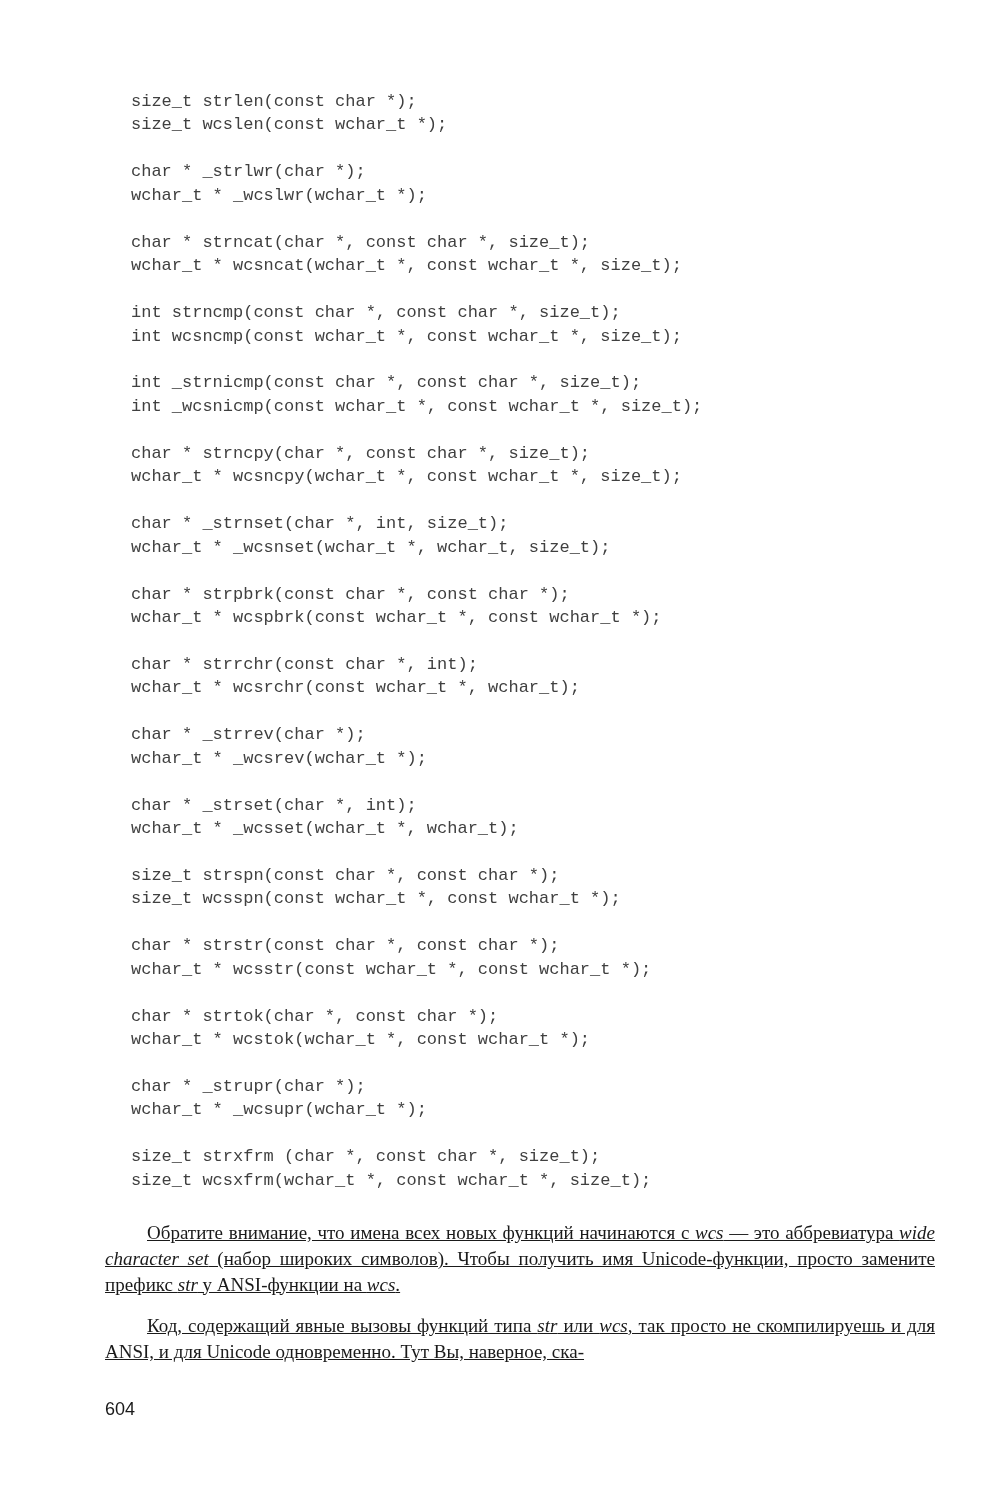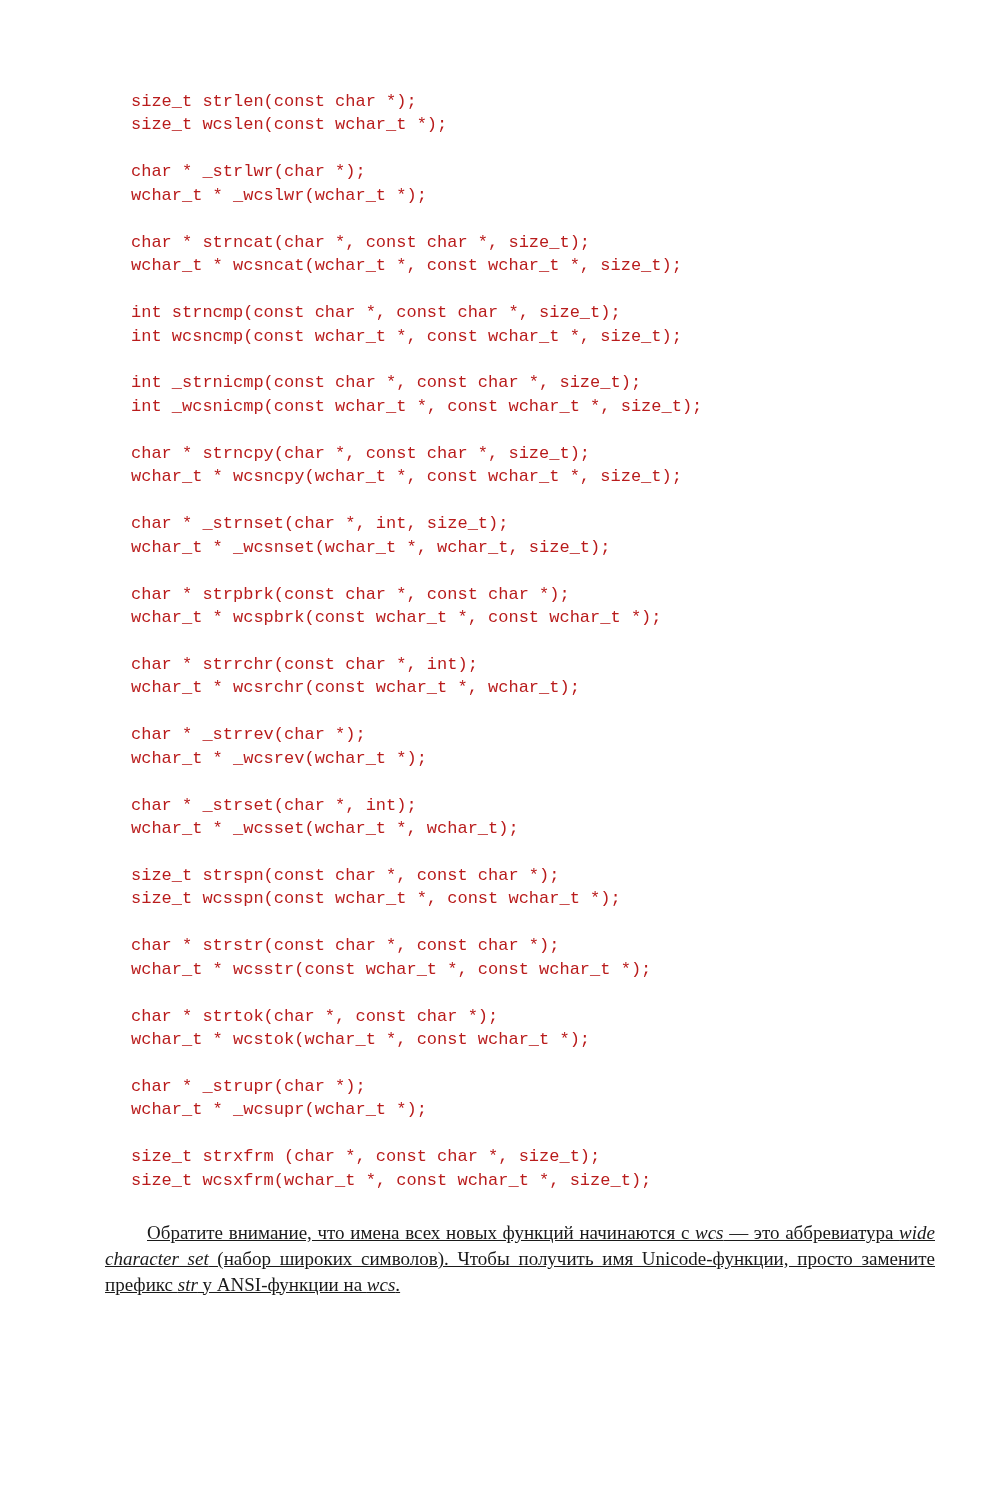--- a/index.html
+++ b/index.html
@@ -24,21 +24,21 @@
       padding-bottom: 6px;
       border-bottom: 1.5px solid #222;
       text-transform: none;
     }
     .code-block {
       font-family: "Courier New", Courier, monospace;
       font-size: 17px;
       line-height: 1.38;
       white-space: pre;
       margin: 36px 0 28px 26px;
-      color: #b91c1c;
+      color: #404040;
     }
     .body-text {
       font-size: 19px;
       line-height: 1.35;
       text-align: justify;
       margin: 16px 0 3px 0;
       text-decoration: underline;
     }
     .body-text.first {
       text-indent: 42px;
@@ -105,14 +105,18 @@
 char * _strupr(char *);
 wchar_t * _wcsupr(wchar_t *);
 
 size_t strxfrm (char *, const char *, size_t);
 size_t wcsxfrm(wchar_t *, const wchar_t *, size_t);</div>
 
   <p class="body-text first">
     <span>Обратите внимание, что имена всех новых функций начинаются с </span><span class="italic">wcs</span><span> — это аббревиатура </span><span class="italic">wide character set</span><span> (набор широких символов). Чтобы получить имя Unicode-функции, просто замените префикс </span><span class="italic">str</span><span> у ANSI-функции на </span><span class="italic">wcs</span><span>.</span>
   </p>
 
+  <p class="body-text second">
+    <span>Код, содержащий явные вызовы функций типа </span><span class="italic">str</span><span> или </span><span class="italic">wcs</span><span>, так просто не скомпилируешь и для ANSI, и для Unicode одновременно. Тут Вы, наверное, ска-</span>
+  </p>
 
+  <div class="page-number">604</div>
 </div>
 
 </body></html>

